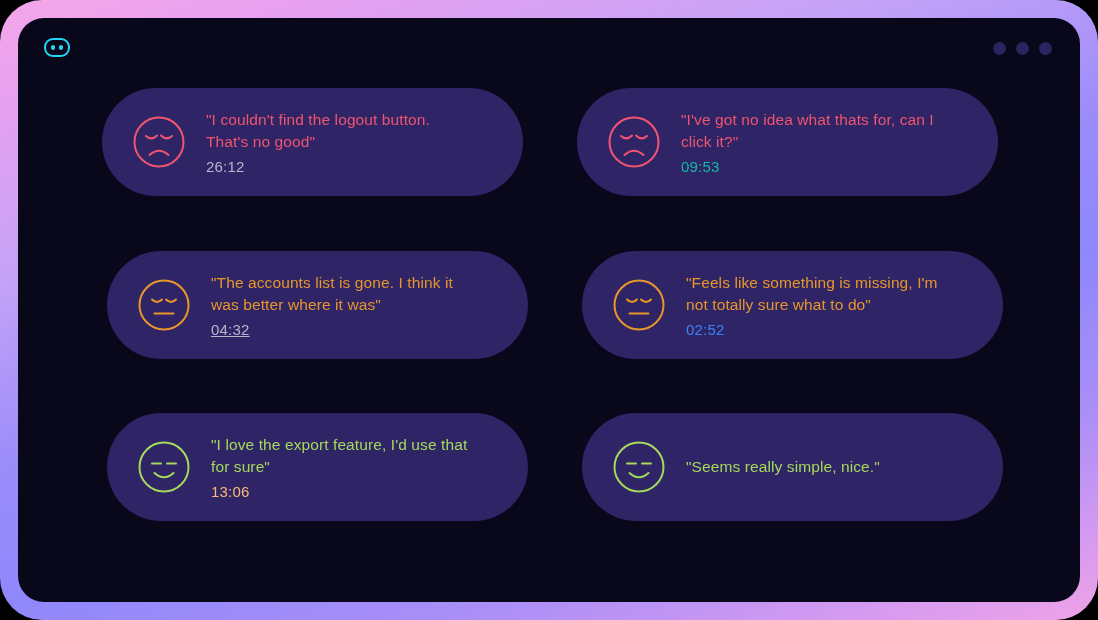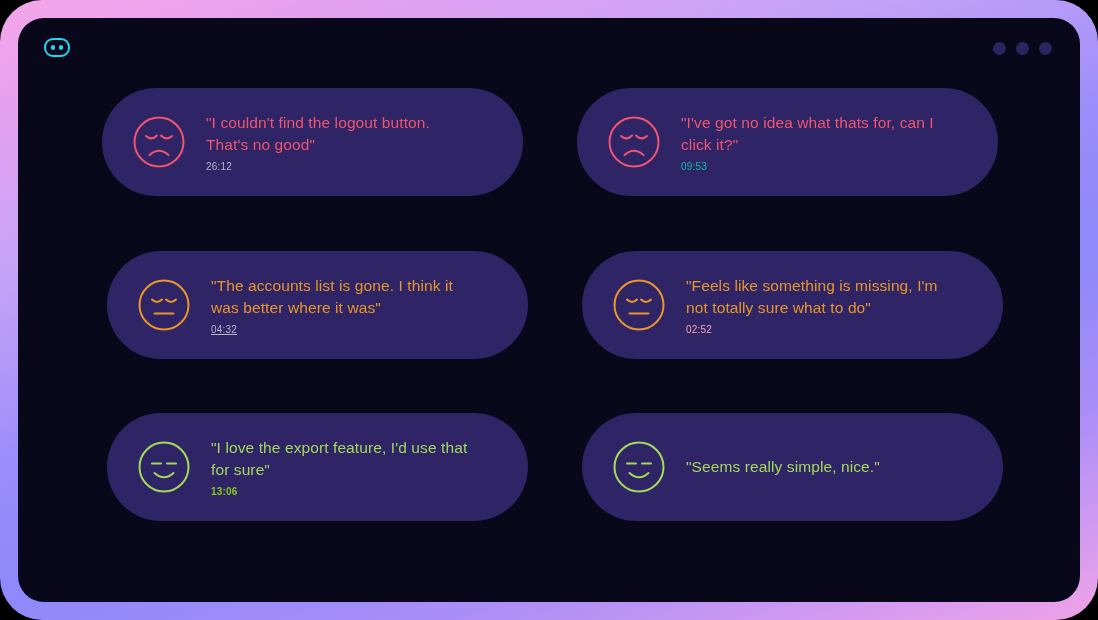--- a/index.html
+++ b/index.html
@@ -121,21 +121,21 @@
 
   .quote {
     font-size: 15.5px;
     line-height: 22px;
     letter-spacing: 0.1px;
     max-width: 268px;
   }
 
   .timestamp {
     margin-top: 5px;
-    font-size: 10px;
+    font-size: 15px;
     color: #b9b6c9;
     letter-spacing: 0.2px;
   }
 
   
 </style>
 </head>
 <body>
 
 <div id="app-frame">
@@ -202,37 +202,37 @@
           <div class="avatar">
             <svg width="54" height="54" viewBox="0 0 54 54" fill="none">
               <circle cx="27" cy="27" r="24.5" stroke="#e8962a" stroke-width="2" fill="none"></circle>
               <path d="M15 21.5 Q20 26.5 25 21.5" stroke="#e8962a" stroke-width="2" stroke-linecap="round" fill="none"></path>
               <path d="M29 21.5 Q34 26.5 39 21.5" stroke="#e8962a" stroke-width="2" stroke-linecap="round" fill="none"></path>
               <path d="M17.5 35.5 L36.5 35.5" stroke="#e8962a" stroke-width="2" stroke-linecap="round" fill="none"></path>
             </svg>
           </div>
           <div class="card-body">
             <div class="quote" style="color: rgb(232, 150, 42);">"Feels like something is missing, I'm not totally sure what to do"</div>
-            <div class="timestamp" style="color: #fca5a5;">02:52</div>
+            <div class="timestamp" style="color: #3b82f6;">02:52</div>
           </div>
         </div>
       </div>
     <div class="row" id="row-2">
         <div class="feedback-card" style="background: rgb(46, 36, 102);">
           <div class="avatar">
             <svg width="54" height="54" viewBox="0 0 54 54" fill="none">
               <circle cx="27" cy="27" r="24.5" stroke="#a4d95c" stroke-width="2" fill="none"></circle>
               <path d="M15 23.5 L24 23.5" stroke="#a4d95c" stroke-width="2" stroke-linecap="round" fill="none"></path>
               <path d="M30 23.5 L39 23.5" stroke="#a4d95c" stroke-width="2" stroke-linecap="round" fill="none"></path>
               <path d="M17.5 33 Q27 41.5 36.5 33" stroke="#a4d95c" stroke-width="2" stroke-linecap="round" fill="none"></path>
             </svg>
           </div>
           <div class="card-body">
             <div class="quote" style="color: rgb(164, 217, 92);">"I love the export feature, I'd use that for sure"</div>
-            <div class="timestamp" style="color: #84cc16; font-weight: bold;">13:06</div>
+            <div class="timestamp" style="color: #fdba74;">13:06</div>
           </div>
         </div>
         <div class="feedback-card" style="background: rgb(46, 36, 102);">
           <div class="avatar">
             <svg width="54" height="54" viewBox="0 0 54 54" fill="none">
               <circle cx="27" cy="27" r="24.5" stroke="#a4d95c" stroke-width="2" fill="none"></circle>
               <path d="M15 23.5 L24 23.5" stroke="#a4d95c" stroke-width="2" stroke-linecap="round" fill="none"></path>
               <path d="M30 23.5 L39 23.5" stroke="#a4d95c" stroke-width="2" stroke-linecap="round" fill="none"></path>
               <path d="M17.5 33 Q27 41.5 36.5 33" stroke="#a4d95c" stroke-width="2" stroke-linecap="round" fill="none"></path>
             </svg>

